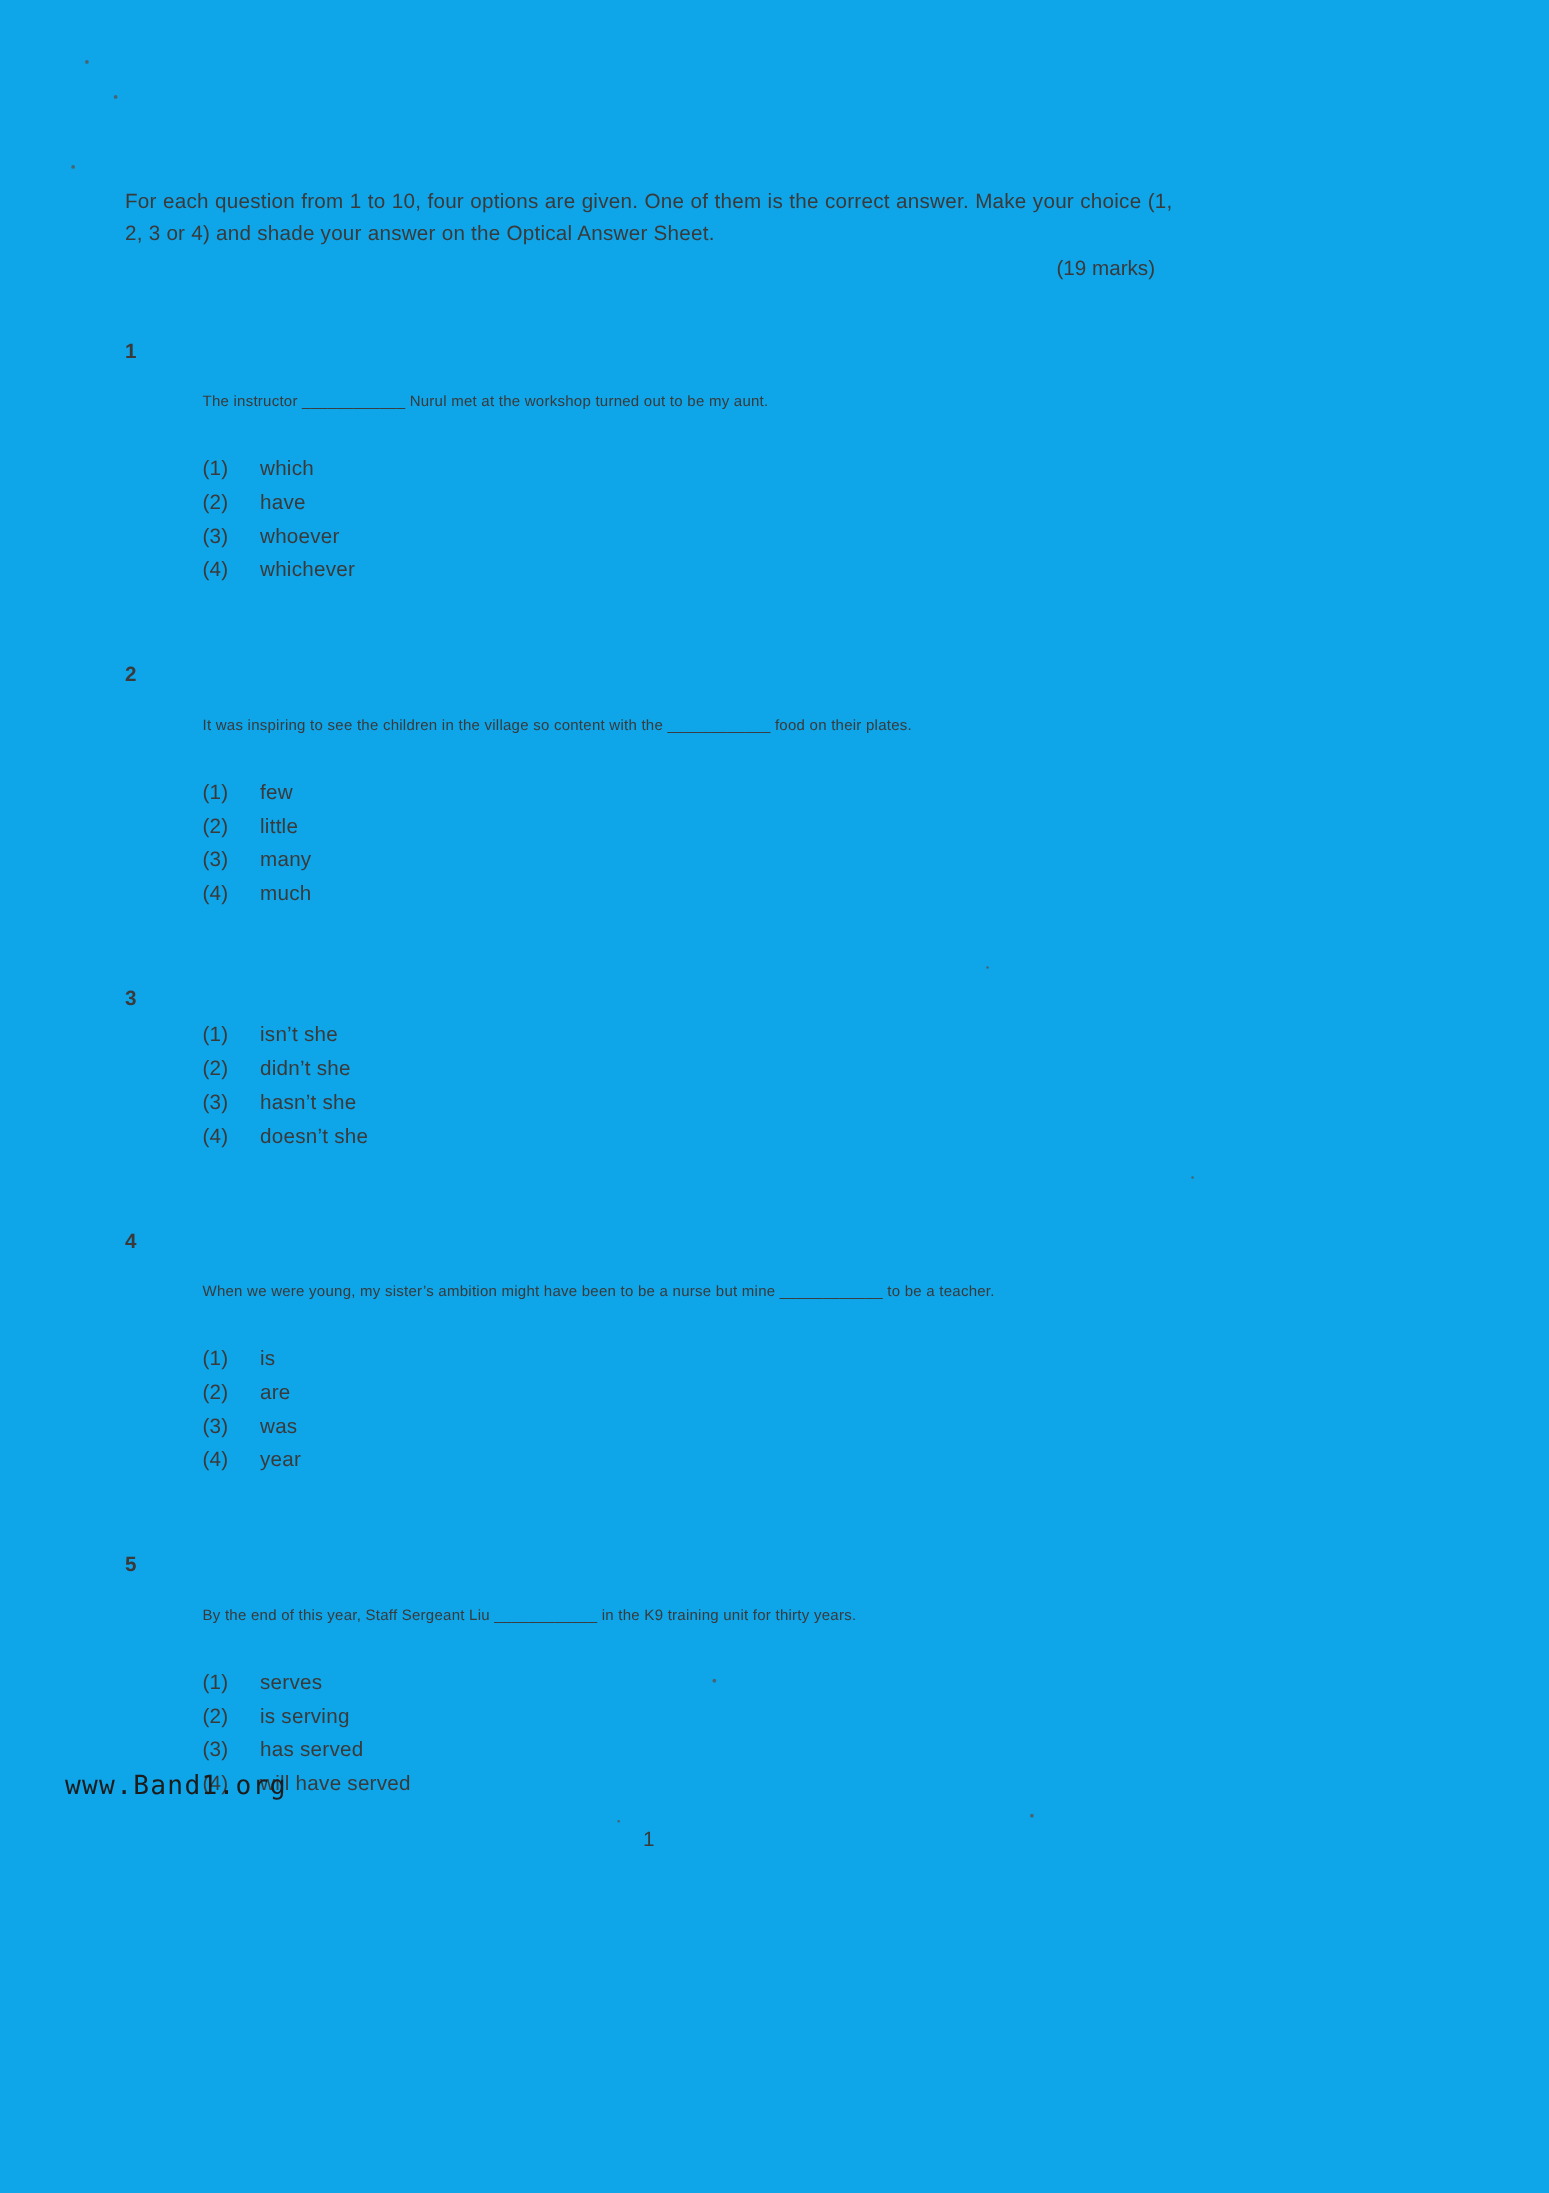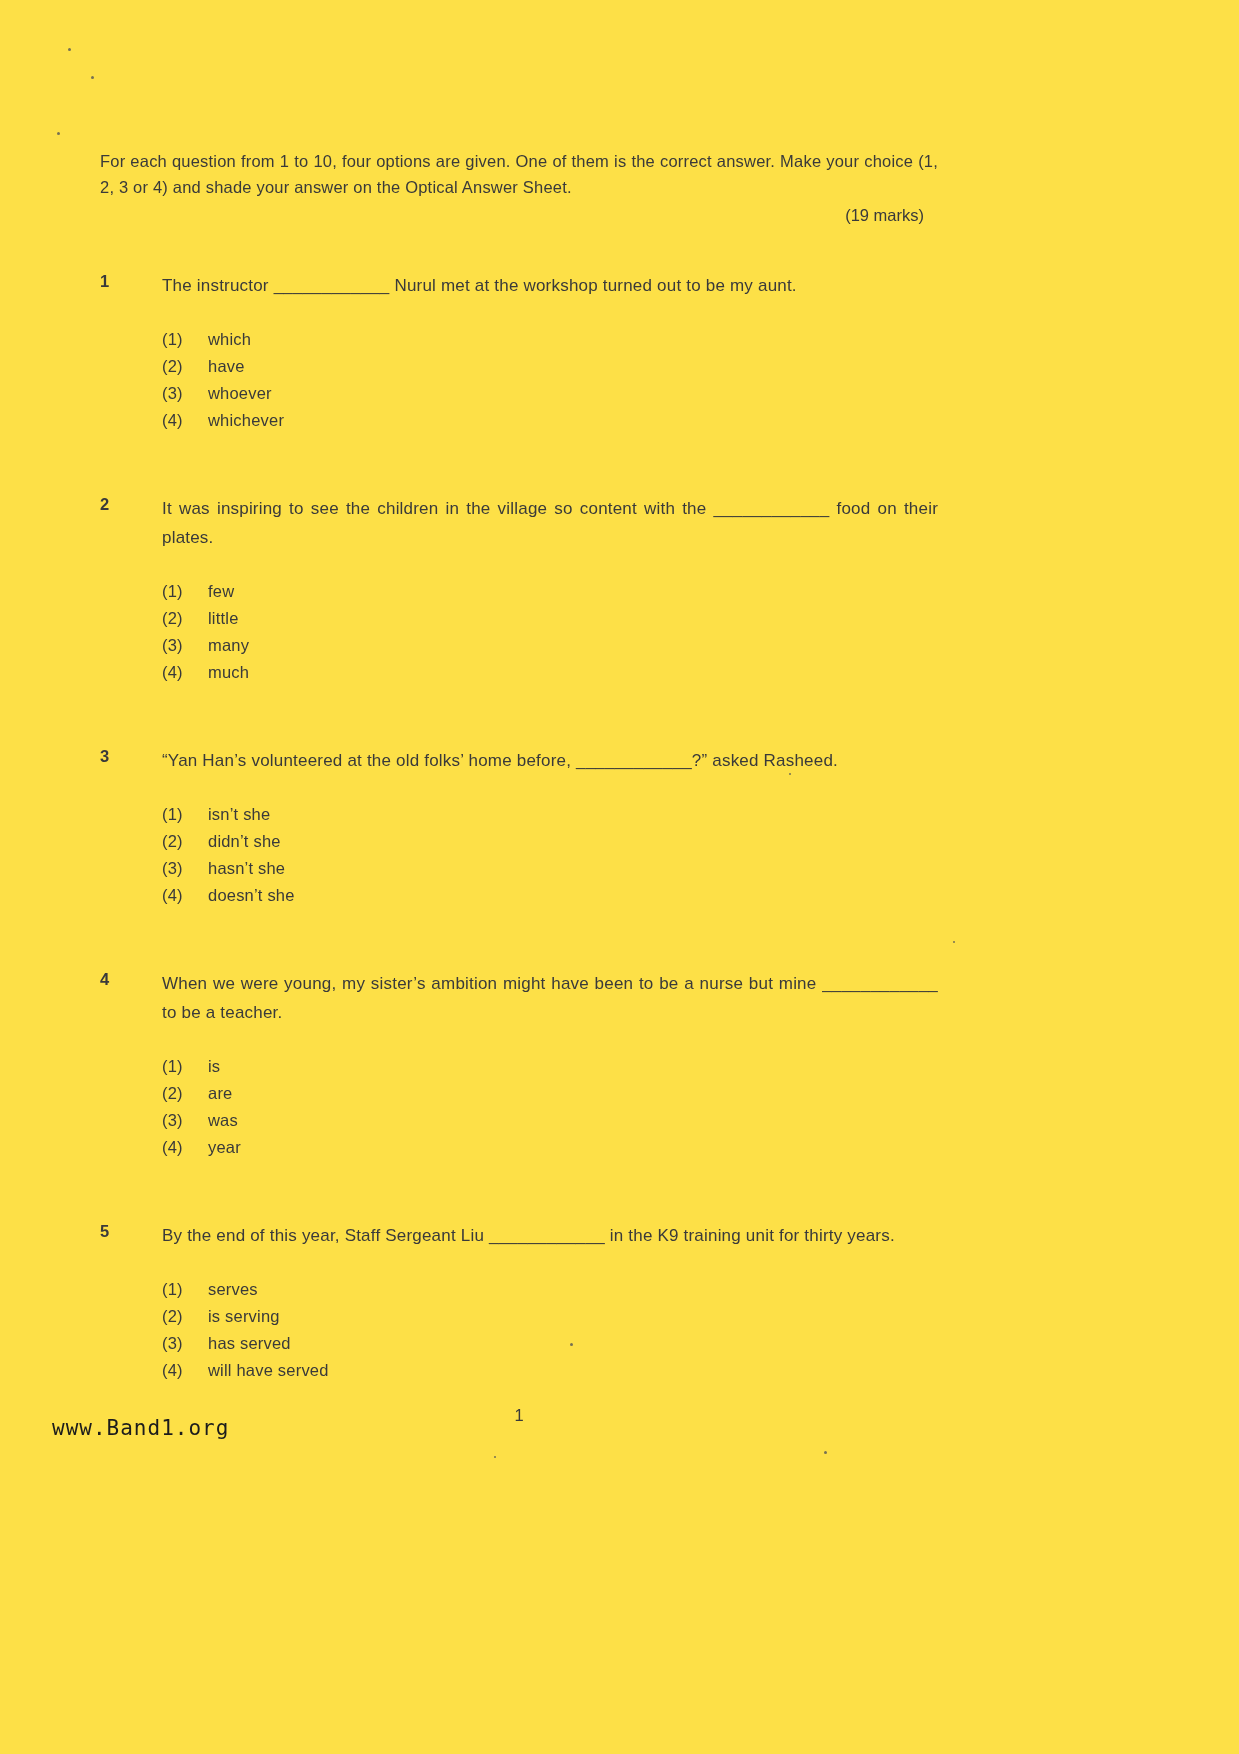--- a/index.html
+++ b/index.html
@@ -4,21 +4,21 @@
 <style>
   * { margin: 0; padding: 0; box-sizing: border-box; }
   html, body { background: #e9e9e9; }
   body {
     width: 1239px; height: 1754px;
     position: relative;
     font-family: "Liberation Sans", sans-serif;
   }
   .page {
     position: absolute; inset: 0;
-    background: #fde047;
+    background: #0ea5e9;
     color: #3a3a3a;
     overflow: hidden;
   }
   .content {
     position: absolute;
     left: 100px; top: 148px;
     width: 838px;
   }
   .instructions {
     font-size: 16.5px;
@@ -39,24 +39,25 @@
   .question.first { margin-top: 46px; }
   .q-num {
     width: 62px;
     flex: 0 0 62px;
     font-size: 16.5px;
     font-weight: bold;
     padding-top: 1px;
   }
   .q-body { flex: 1 1 auto; }
   .q-text {
-    font-size: 17px;
+    font-size: 12px;
     line-height: 29px;
     text-align: justify;
     letter-spacing: 0.2px;
+    margin-top: 36px;
   }
   .options { margin-top: 26px; }
   .option {
     display: flex;
     font-size: 16.5px;
     line-height: 27px;
     letter-spacing: 0.2px;
   }
   .opt-label { width: 46px; flex: 0 0 46px; }
   .opt-text { flex: 1 1 auto; }
@@ -155,21 +156,20 @@
             <span class="opt-label">(4)</span>
             <span class="opt-text">much</span>
           </div>
         </div>
       </div>
     </div>
 
     <div class="question">
       <div class="q-num">3</div>
       <div class="q-body">
-        <div class="q-text">“Yan Han’s volunteered at the old folks’ home before, ____________?” asked Rasheed.</div>
         <div class="options">
           <div class="option">
             <span class="opt-label">(1)</span>
             <span class="opt-text">isn’t she</span>
           </div>
           <div class="option">
             <span class="opt-label">(2)</span>
             <span class="opt-text">didn’t she</span>
           </div>
           <div class="option">

